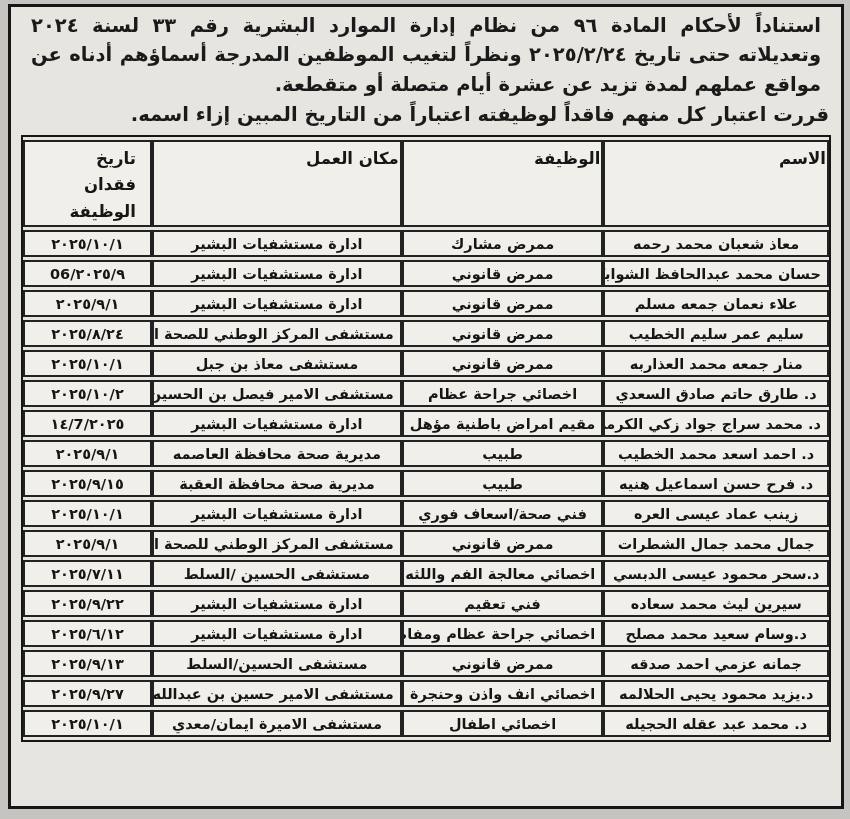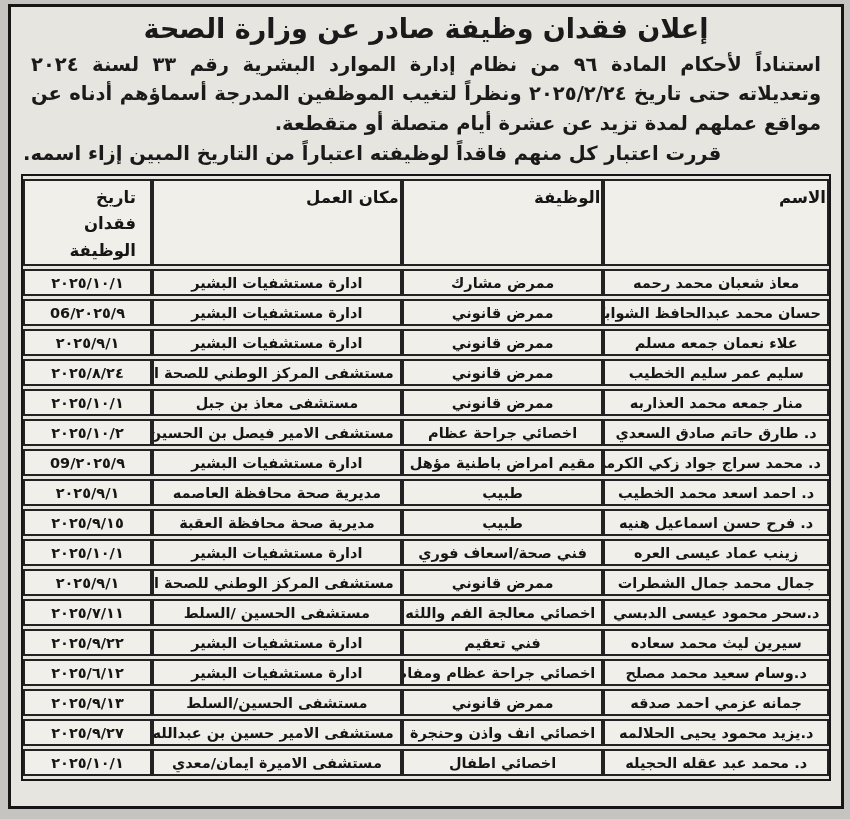--- a/index.html
+++ b/index.html
@@ -40,21 +40,21 @@
     font-weight: bold;
     line-height: 1.5;
     text-align: justify;
     margin: 0 10px;
   }
   .decision {
     font-size: 19.5px;
     font-weight: bold;
     line-height: 1.45;
     margin: 2px 2px 6px 2px;
-    text-align: left;
+    text-align: right;
   }
   table.emp {
     width: 100%;
     border-collapse: separate;
     border-spacing: 0 3px;
     border: 2px solid #161616;
     background: #e7e5e0;
     table-layout: fixed;
   }
   table.emp th, table.emp td {
@@ -97,21 +97,20 @@
   col.w-workplace { width: 31%; }
   col.w-date      { width: 16%; }
   th.h-date { padding: 4px 14px 0 14px; }
 </style>
 </head>
 <body>
 
 <div class="page">
   <div class="ad-box">
 
-    <div class="title">إعلان فقدان وظيفة صادر عن وزارة الصحة</div>
 
     <div class="body-text">استناداً لأحكام المادة ٩٦ من نظام إدارة الموارد البشرية رقم ٣٣ لسنة ٢٠٢٤ وتعديلاته حتى تاريخ ٢٠٢٥/٢/٢٤ ونظراً لتغيب الموظفين المدرجة أسماؤهم أدناه عن مواقع عملهم لمدة تزيد عن عشرة أيام متصلة أو متقطعة.</div>
 
     <div class="decision">قررت اعتبار كل منهم فاقداً لوظيفته اعتباراً من التاريخ المبين إزاء اسمه.</div>
 
     <table class="emp">
       <colgroup>
         <col class="w-name">
         <col class="w-job">
         <col class="w-workplace">
@@ -159,21 +158,21 @@
           <tr>
             <td class="c-employee-name">د. طارق حاتم صادق السعدي</td>
             <td class="c-job-title">اخصائي جراحة عظام</td>
             <td class="c-workplace">مستشفى الامير فيصل بن الحسين</td>
             <td class="c-job-loss-date">٢٠٢٥/١٠/٢</td>
           </tr>
           <tr>
             <td class="c-employee-name">د. محمد سراج جواد زكي الكرمي</td>
             <td class="c-job-title">مقيم امراض باطنية مؤهل</td>
             <td class="c-workplace">ادارة مستشفيات البشير</td>
-            <td class="c-job-loss-date">٢٠٢٥/٩/09</td>
+            <td class="c-job-loss-date">٢٠٢٥/7/١٤</td>
           </tr>
           <tr>
             <td class="c-employee-name">د. احمد اسعد محمد الخطيب</td>
             <td class="c-job-title">طبيب</td>
             <td class="c-workplace">مديرية صحة محافظة العاصمه</td>
             <td class="c-job-loss-date">٢٠٢٥/٩/١</td>
           </tr>
           <tr>
             <td class="c-employee-name">د. فرح حسن اسماعيل هنيه</td>
             <td class="c-job-title">طبيب</td>

